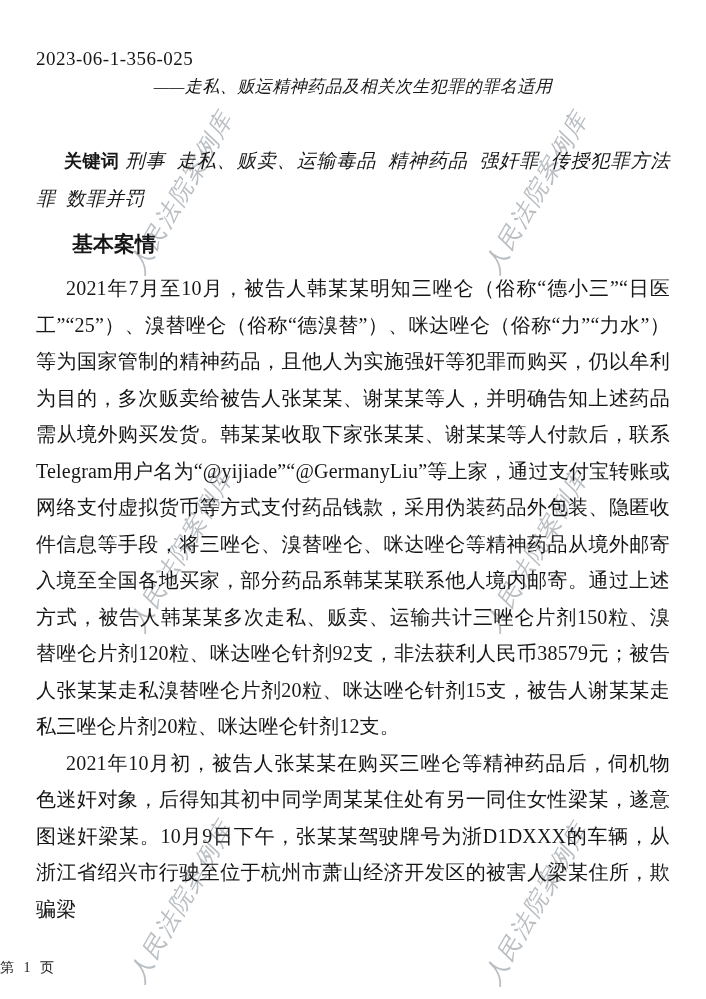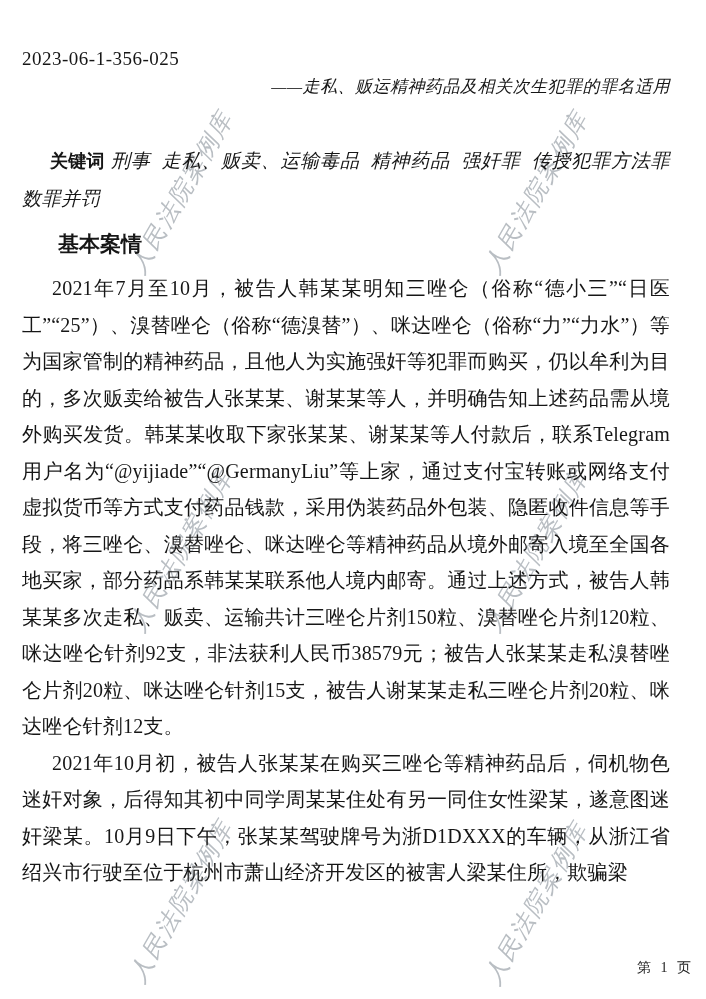--- a/index.html
+++ b/index.html
@@ -19,40 +19,40 @@
     font-size: 24px;
     letter-spacing: 2px;
     font-style: italic;
     white-space: nowrap;
     font-family: "Liberation Serif", serif;
   }
   .content {
     position: absolute;
     inset: 0;
     z-index: 1;
-    padding: 46px 36px 0 22px;
+    padding: 46px 36px 0 36px;
     box-sizing: border-box;
   }
   .case-number {
     font-size: 19px;
     line-height: 26px;
     letter-spacing: 0.5px;
   }
   .title {
     margin: 12px 0 0 0;
     font-family: "Liberation Sans", "DejaVu Sans", sans-serif;
     font-weight: 700;
     font-size: 22px;
     line-height: 40px;
     text-align: center;
     letter-spacing: 1px;
   }
   .subtitle {
     margin-top: 2px;
-    text-align: right;
+    text-align: center;
     font-size: 17px;
     line-height: 26px;
     font-style: italic;
     letter-spacing: 0.5px;
   }
   .keywords {
     margin: 42px 0 0 0;
     font-size: 19px;
     line-height: 37px;
     text-indent: 28px;
@@ -80,24 +80,24 @@
   .body-para {
     margin: 0;
     font-size: 20px;
     line-height: 36.5px;
     text-indent: 30px;
     text-align: justify;
     letter-spacing: 0.2px;
   }
   .footer {
     position: absolute;
-    left: 0; right: 12px;
+    left: 0; right: 4px;
     bottom: 22px;
     z-index: 2;
-    text-align: right;
+    text-align: left;
     font-size: 14px;
     letter-spacing: 3px;
     color: #222222;
   }
 </style>
 </head>
 <body>
 
 <div class="page">
 

